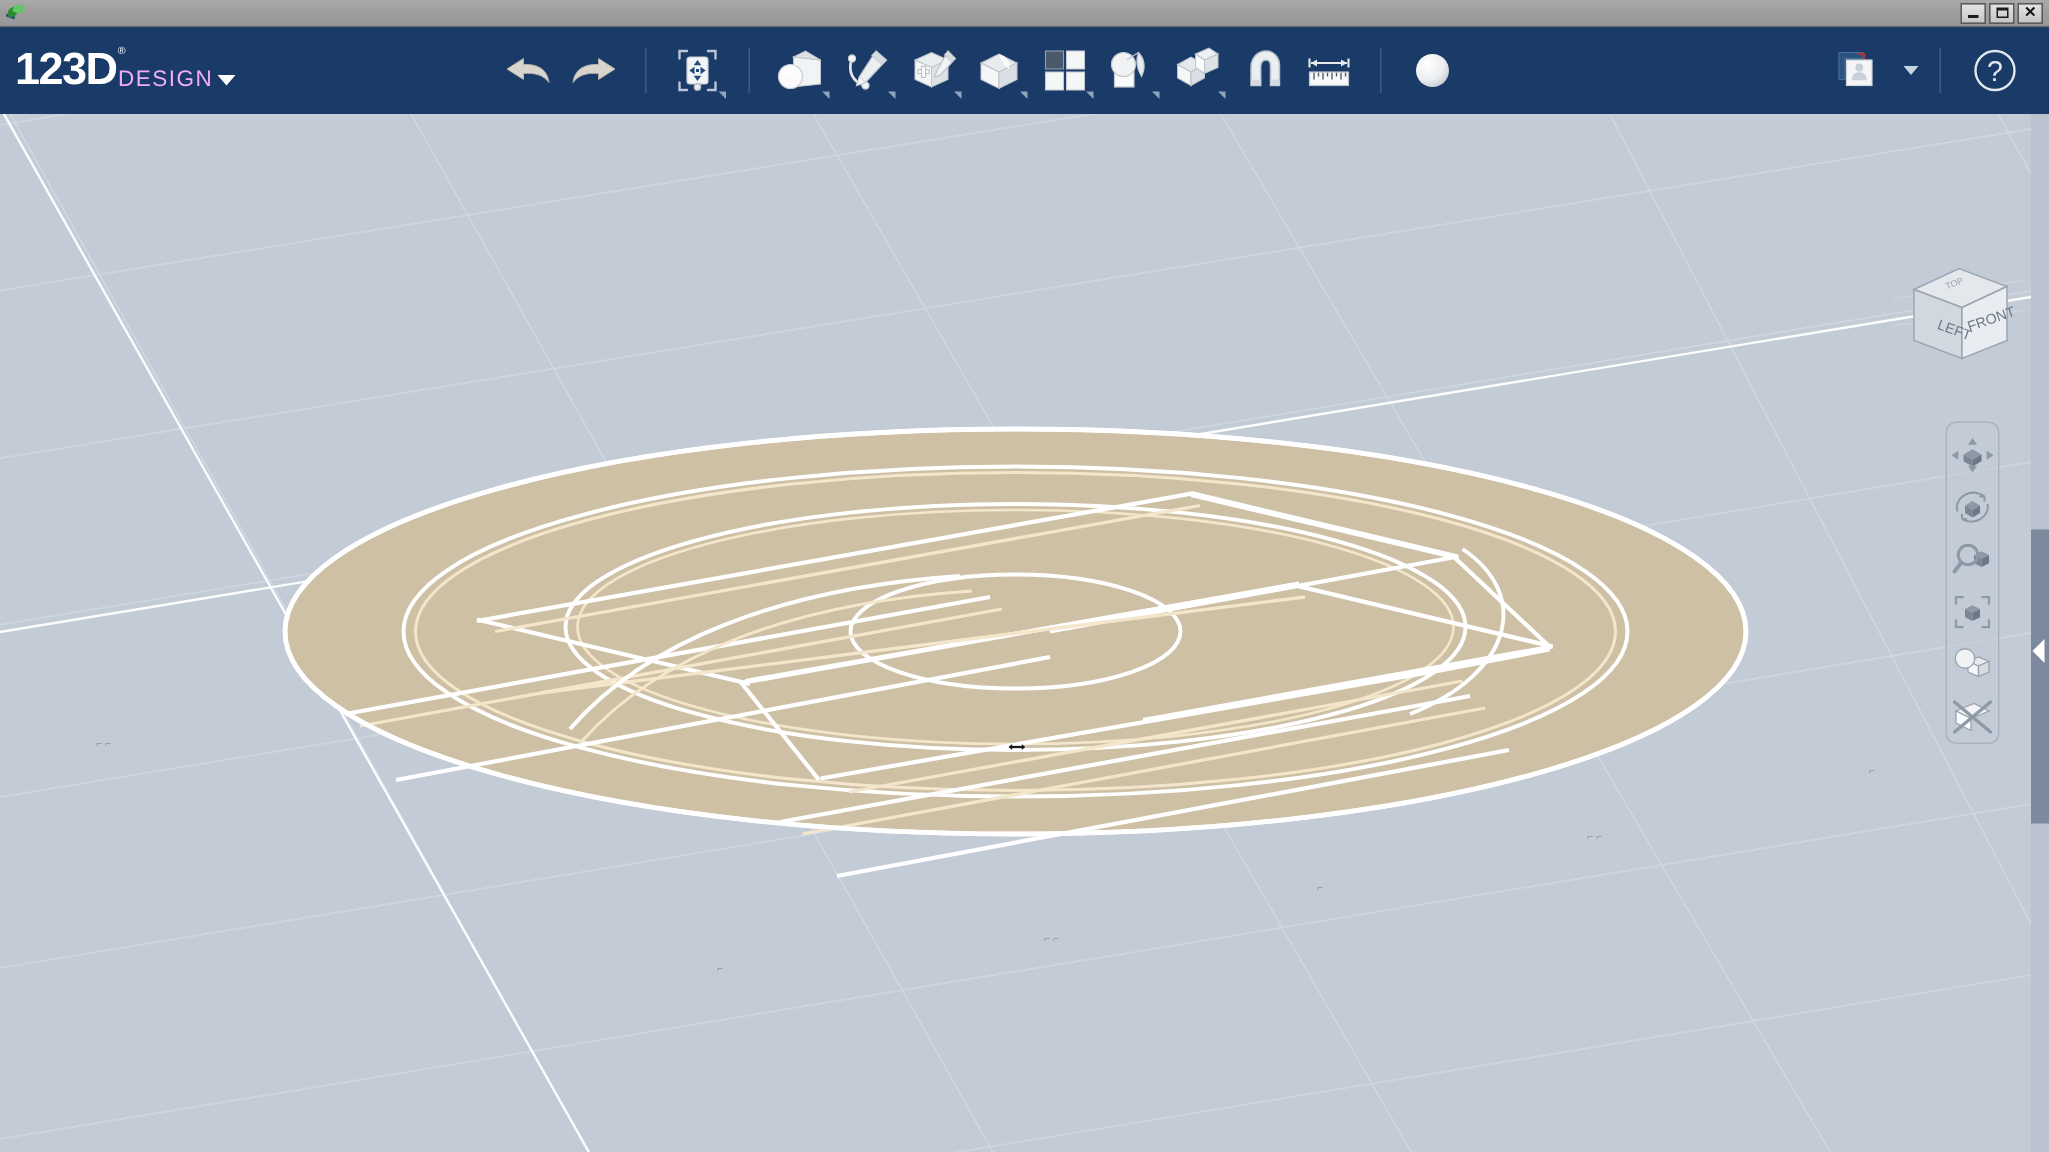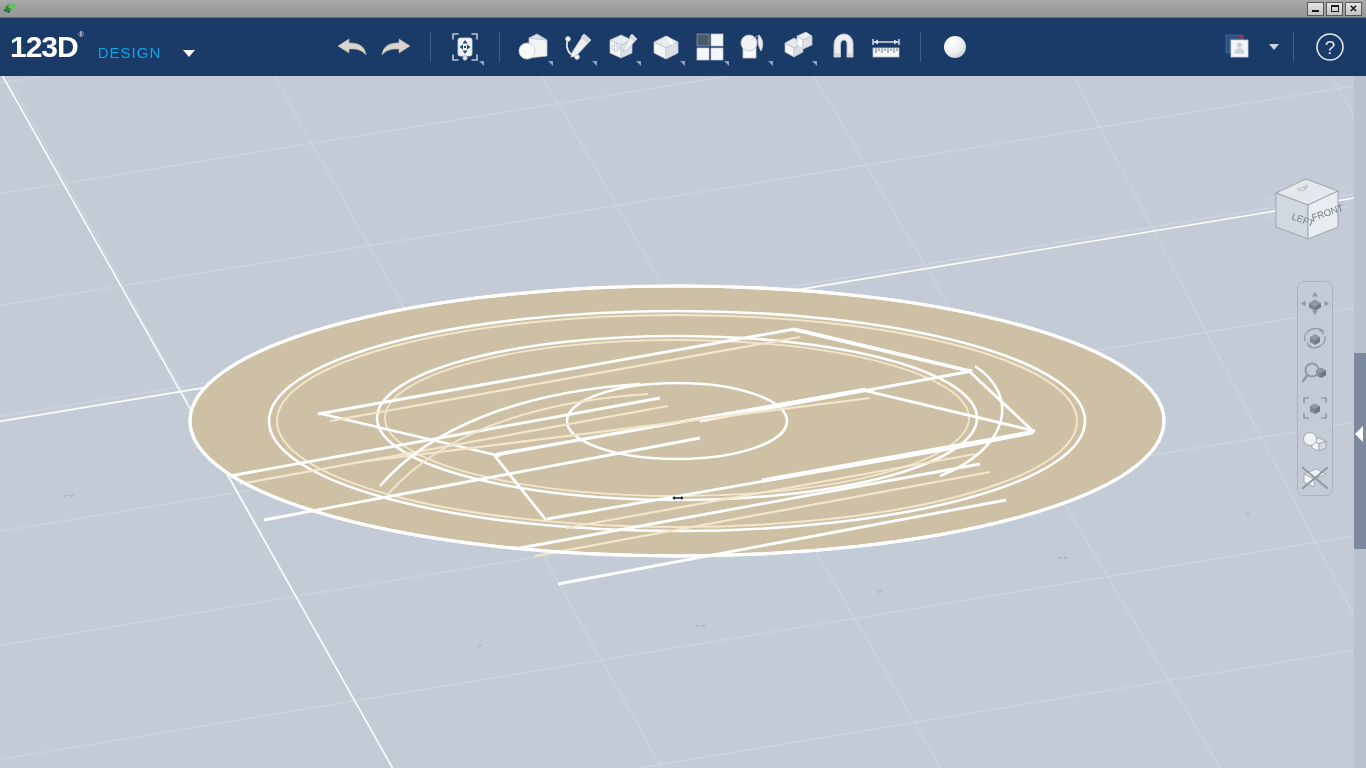--- a/index.html
+++ b/index.html
@@ -50,30 +50,30 @@
   .winbtn .g-min{ width:7px;height:2px;background:#1a1a1a;margin-top:5px; }
   .winbtn .g-max{ width:8px;height:7px;border:1px solid #1a1a1a;border-top-width:2px; }
   .winbtn .g-close{ font-size:10px;font-weight:bold; }
 
   
   #appbar{
     position:absolute; left:0; top:18px; width:1366px; height:58px;
     background:#1a3a68;
     display:flex; align-items:center;
   }
-  #logo{ display:flex; align-items:flex-end; padding-left:10px; gap:20px; width:330px; }
+  #logo{ display:flex; align-items:flex-end; padding-left:10px; gap:1px; width:330px; }
   #logo .l123d{
     font-size:30px; font-weight:bold; color:#fff; line-height:1;
     letter-spacing:-1px; position:relative;
   }
   #logo .l123d .reg{
     position:absolute; right:-5px; top:-1px; font-size:7px; font-weight:normal;
   }
   #logo .ldesign{
-    font-size:15px; color:#0ea5e9; letter-spacing:1px; line-height:1;
+    font-size:15px; color:#f0abfc; letter-spacing:1px; line-height:1;
     padding-bottom:2px;
   }
   #logo .lchev{
     width:0;height:0;border-left:6px solid transparent;border-right:6px solid transparent;
     border-top:7px solid #fff; margin-bottom:5px; margin-left:2px;
   }
 
   #tools{ display:flex; align-items:center; height:58px; flex:1; }
   .tsep{ width:1px; height:30px; background:#3d5c87; margin:0 12px; }
   .tool{

